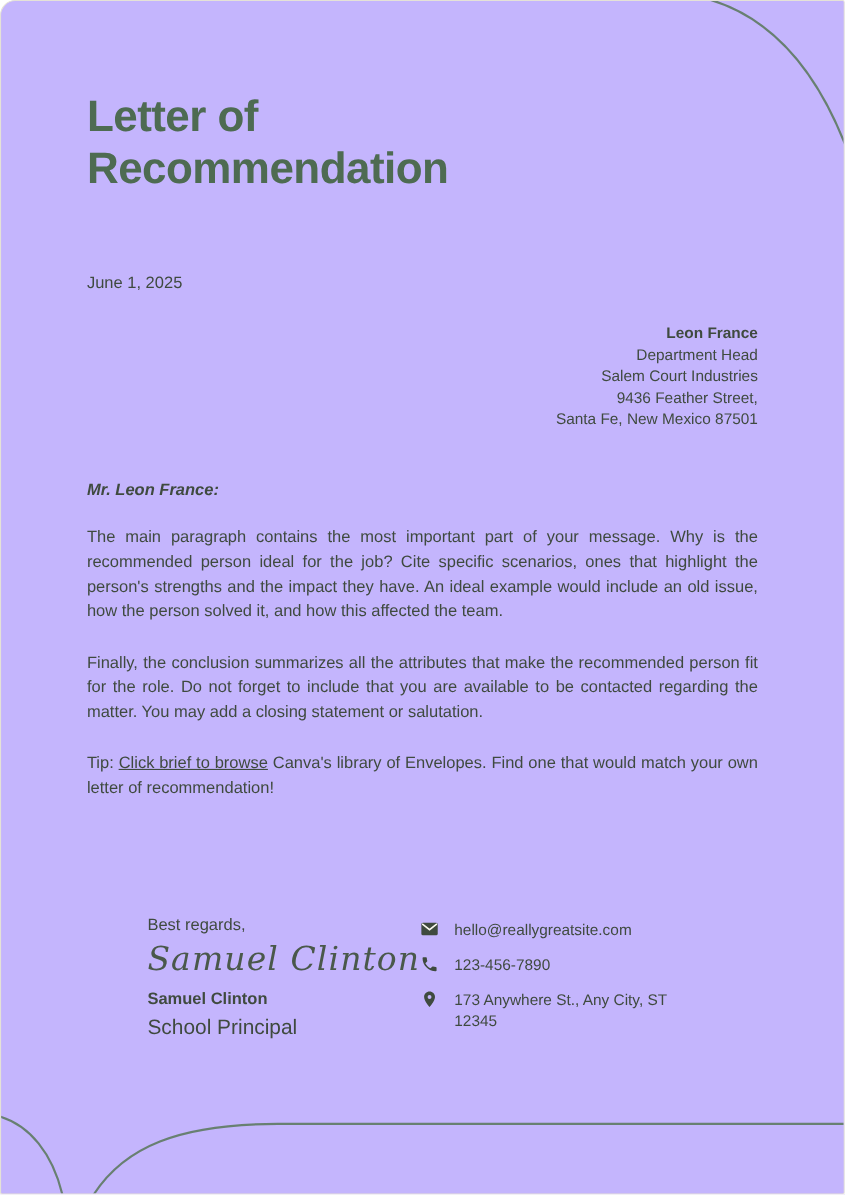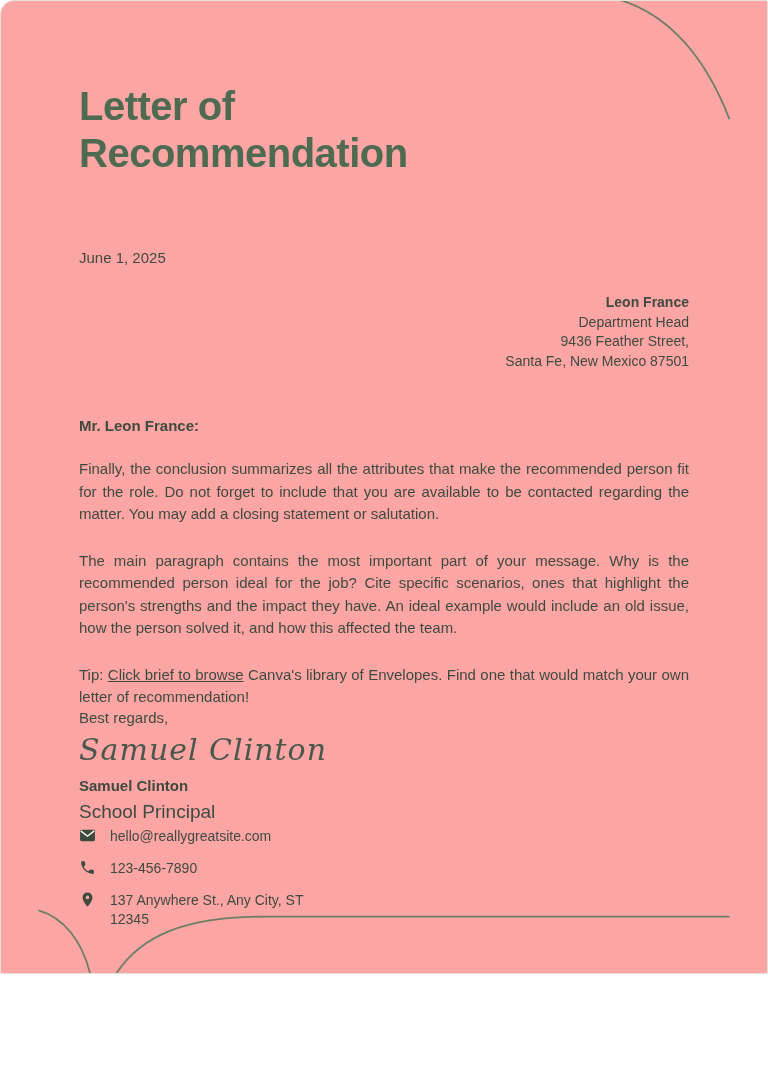--- a/index.html
+++ b/index.html
@@ -1,58 +1,58 @@
 <!DOCTYPE html>
 <html><head>
 <meta charset="utf-8">
 <style>
   html, body { margin: 0; padding: 0; background: #ffffff; }
   .page {
     position: relative;
     width: 768px;
-    height: 974px;
+    height: 1086px;
     box-sizing: border-box;
-    background: #fca5a5;
+    background: #c4b5fd;
     border: 1px solid #E5E2D7;
     border-radius: 14px 2px 2px 2px;
     font-family: "Liberation Sans", sans-serif;
     color: #3F4A3F;
     overflow: hidden;
   }
   .content { padding: 0 78px; }
   .title {
     margin: 82px 0 0 0;
     font-size: 40px;
     line-height: 1.18;
     font-weight: 700;
     color: #4E6B52;
     letter-spacing: -0.5px;
   }
   .title span { display: block; }
   .date { margin-top: 72px; font-size: 15px; }
   .recipient { margin-top: 27px; font-size: 14px; line-height: 19.5px; text-align: right; }
   .recipient .r-name { font-weight: 700; }
   .recipient .r-role { }
-  .salutation { margin-top: 46px; font-size: 15px; font-weight: 700; }
+  .salutation { margin-top: 46px; font-size: 15px; font-weight: 700; font-style: italic; }
   .para {
     margin: 24px 0 0 0;
     font-size: 15px;
     line-height: 22.5px;
     text-align: justify;
   }
   .tip-link {
     color: #3F4A3F;
     text-decoration: underline;
     cursor: pointer;
   }
   .footer {
     display: flex;
-    justify-content: flex-start;
+    justify-content: center;
     align-items: flex-start;
-    flex-direction: column;
+    margin-top: 104px;
   }
   .sign-col { max-width: 300px; }
   .regards { font-size: 15px; }
   .signature {
     margin-top: 6px;
     font-family: cursive, "DejaVu Serif", serif;
     font-style: italic;
     font-size: 30px;
     color: #4A584B;
     letter-spacing: 1px;
@@ -89,28 +89,29 @@
     <h1 class="title">
       <span>Letter of</span>
       <span>Recommendation</span>
     </h1>
 
     <div class="date">June 1, 2025</div>
 
     <div class="recipient">
       <div class="r-name">Leon France</div>
       <div class="r-role">Department Head</div>
+      <div>Salem Court Industries</div>
       <div>9436 Feather Street,</div>
       <div>Santa Fe, New Mexico 87501</div>
     </div>
 
     <div class="salutation">Mr. Leon France:</div>
 
+    <p class="para">The main paragraph contains the most important part of your message. Why is the recommended person ideal for the job? Cite specific scenarios, ones that highlight the person's strengths and the impact they have. An ideal example would include an old issue, how the person solved it, and how this affected the team.</p>
     <p class="para">Finally, the conclusion summarizes all the attributes that make the recommended person fit for the role. Do not forget to include that you are available to be contacted regarding the matter. You may add a closing statement or salutation.</p>
-    <p class="para">The main paragraph contains the most important part of your message. Why is the recommended person ideal for the job? Cite specific scenarios, ones that highlight the person's strengths and the impact they have. An ideal example would include an old issue, how the person solved it, and how this affected the team.</p>
 
     <p class="para"><span>Tip: </span><a class="tip-link">Click brief to browse</a><span> Canva's library of Envelopes. Find one that would match your own letter of recommendation!</span></p>
 
     <div class="footer">
 
       <div class="sign-col">
         <div class="regards">Best regards,</div>
         <div class="signature">Samuel Clinton</div>
         <div class="sig-name">Samuel Clinton</div>
         <div class="sig-role">School Principal</div>
@@ -136,20 +137,20 @@
           </span>
           <span class="contact-text">123-456-7890</span>
         </div>
 
         <div class="contact-row">
           <span class="contact-icon">
             <svg viewBox="0 0 24 24">
                 <path d="M12 2C8.13 2 5 5.13 5 9c0 5.25 7 13 7 13s7-7.75 7-13c0-3.87-3.13-7-7-7zm0 9.5a2.5 2.5 0 1 1 0-5 2.5 2.5 0 0 1 0 5z" fill="#3F4A3F"></path>
               </svg>
           </span>
-          <span class="contact-text">137 Anywhere St., Any City, ST 12345</span>
+          <span class="contact-text">173 Anywhere St., Any City, ST 12345</span>
         </div>
 
       </div>
     </div>
 
   </div>
 </div>
 
 </body></html>

